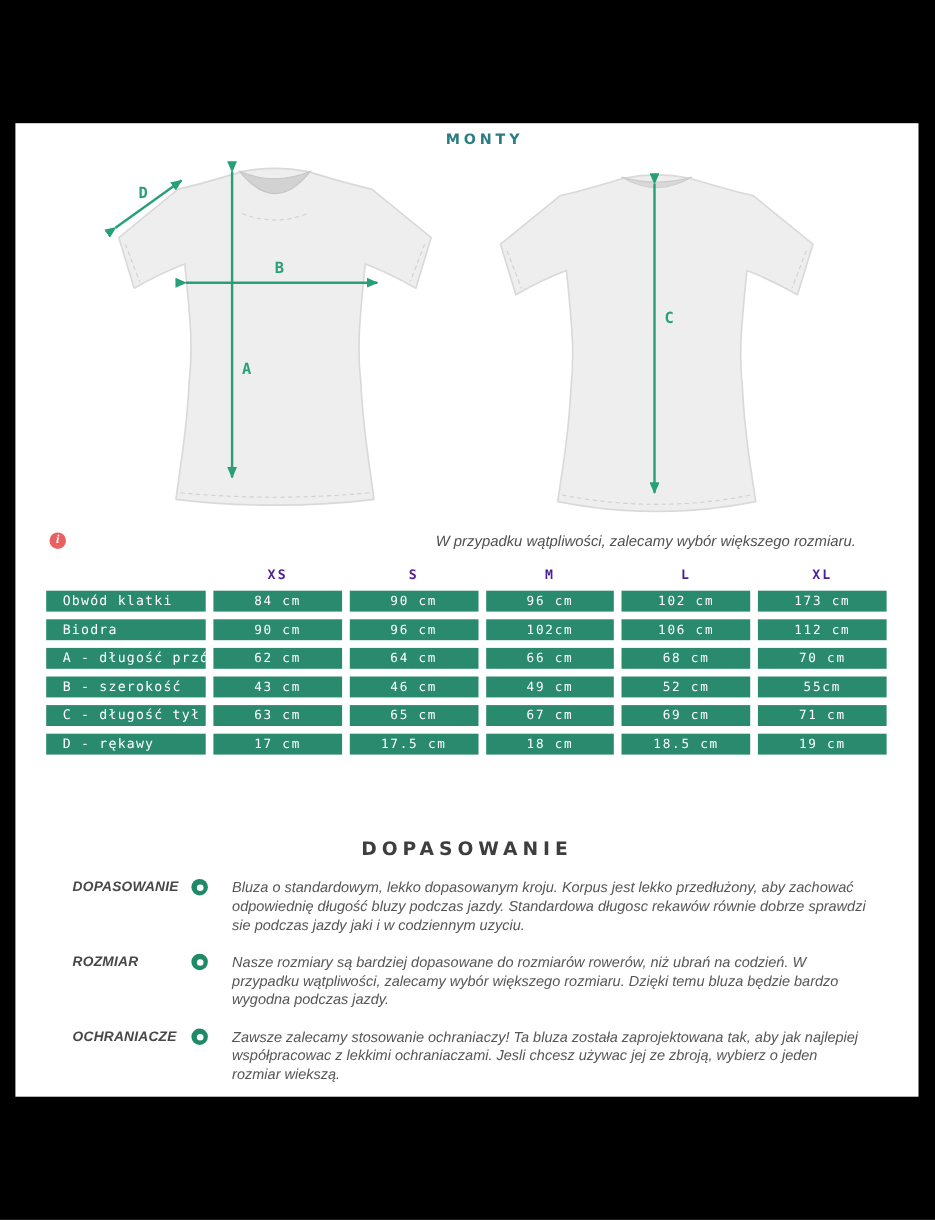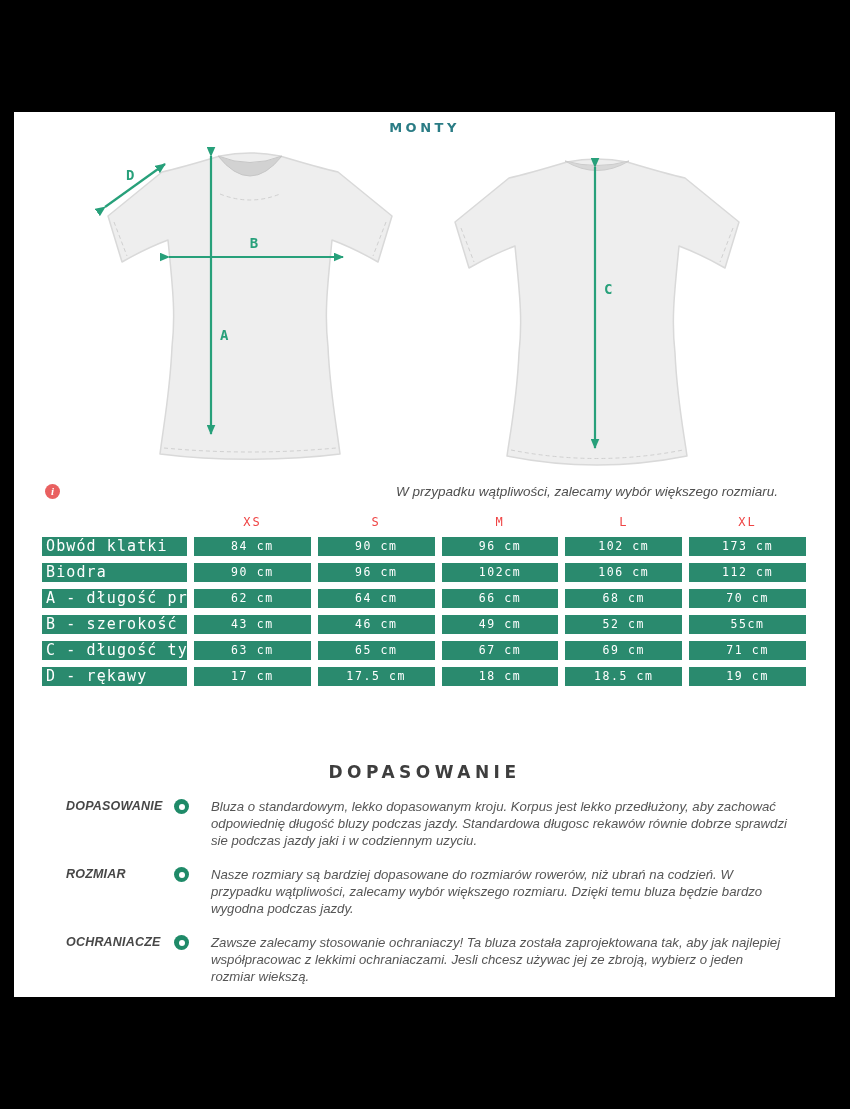--- a/index.html
+++ b/index.html
@@ -15,20 +15,21 @@
     width:821px;height:885px;
     background:#ffffff;
   }
   
   .title{
     position:absolute;top:8px;left:0;width:100%;
     text-align:center;
     font-family:"DejaVu Sans", sans-serif;
     font-weight:bold;font-size:13px;letter-spacing:3.5px;
     color:#2a7c85;
+    padding-left:16px;
   }
   
   .diagram-svg{position:absolute;left:0;top:30px;}
   .measure-label{
     font-family:"DejaVu Sans Mono", monospace;
     font-weight:bold;font-size:14px;fill:#27a07a;
   }
   
   .note-row{position:absolute;left:31px;top:372px;height:16px;}
   .note-icon{
@@ -44,27 +45,27 @@
   
   .size-table{
     position:absolute;left:28px;top:402px;width:764px;
     display:grid;
     grid-template-columns:145px repeat(5, 1fr);
     column-gap:7px;row-gap:7px;
     font-family:"DejaVu Sans Mono", monospace;
   }
   .size-table .th{
     height:16px;line-height:16px;text-align:center;
-    color:#ef4444;font-weight:normal;font-size:12px;letter-spacing:2px;
+    color:#4c1d95;font-weight:bold;font-size:12px;letter-spacing:2px;
   }
   .size-table .rowlabel{
     height:19px;line-height:19px;
     background:#2a8a6e;color:#ffffff;
-    font-size:15px;letter-spacing:1.1px;
-    padding-left:4px;white-space:nowrap;overflow:hidden;
+    font-size:12px;letter-spacing:1.1px;
+    padding-left:15px;white-space:nowrap;overflow:hidden;
   }
   .size-table .cell{
     height:19px;line-height:19px;text-align:center;
     background:#2a8a6e;color:#ffffff;
     font-size:11.5px;letter-spacing:1.6px;white-space:nowrap;
   }
   
   .fit-heading{
     position:absolute;top:650px;left:0;width:100%;text-align:center;
     font-family:"DejaVu Sans", sans-serif;

